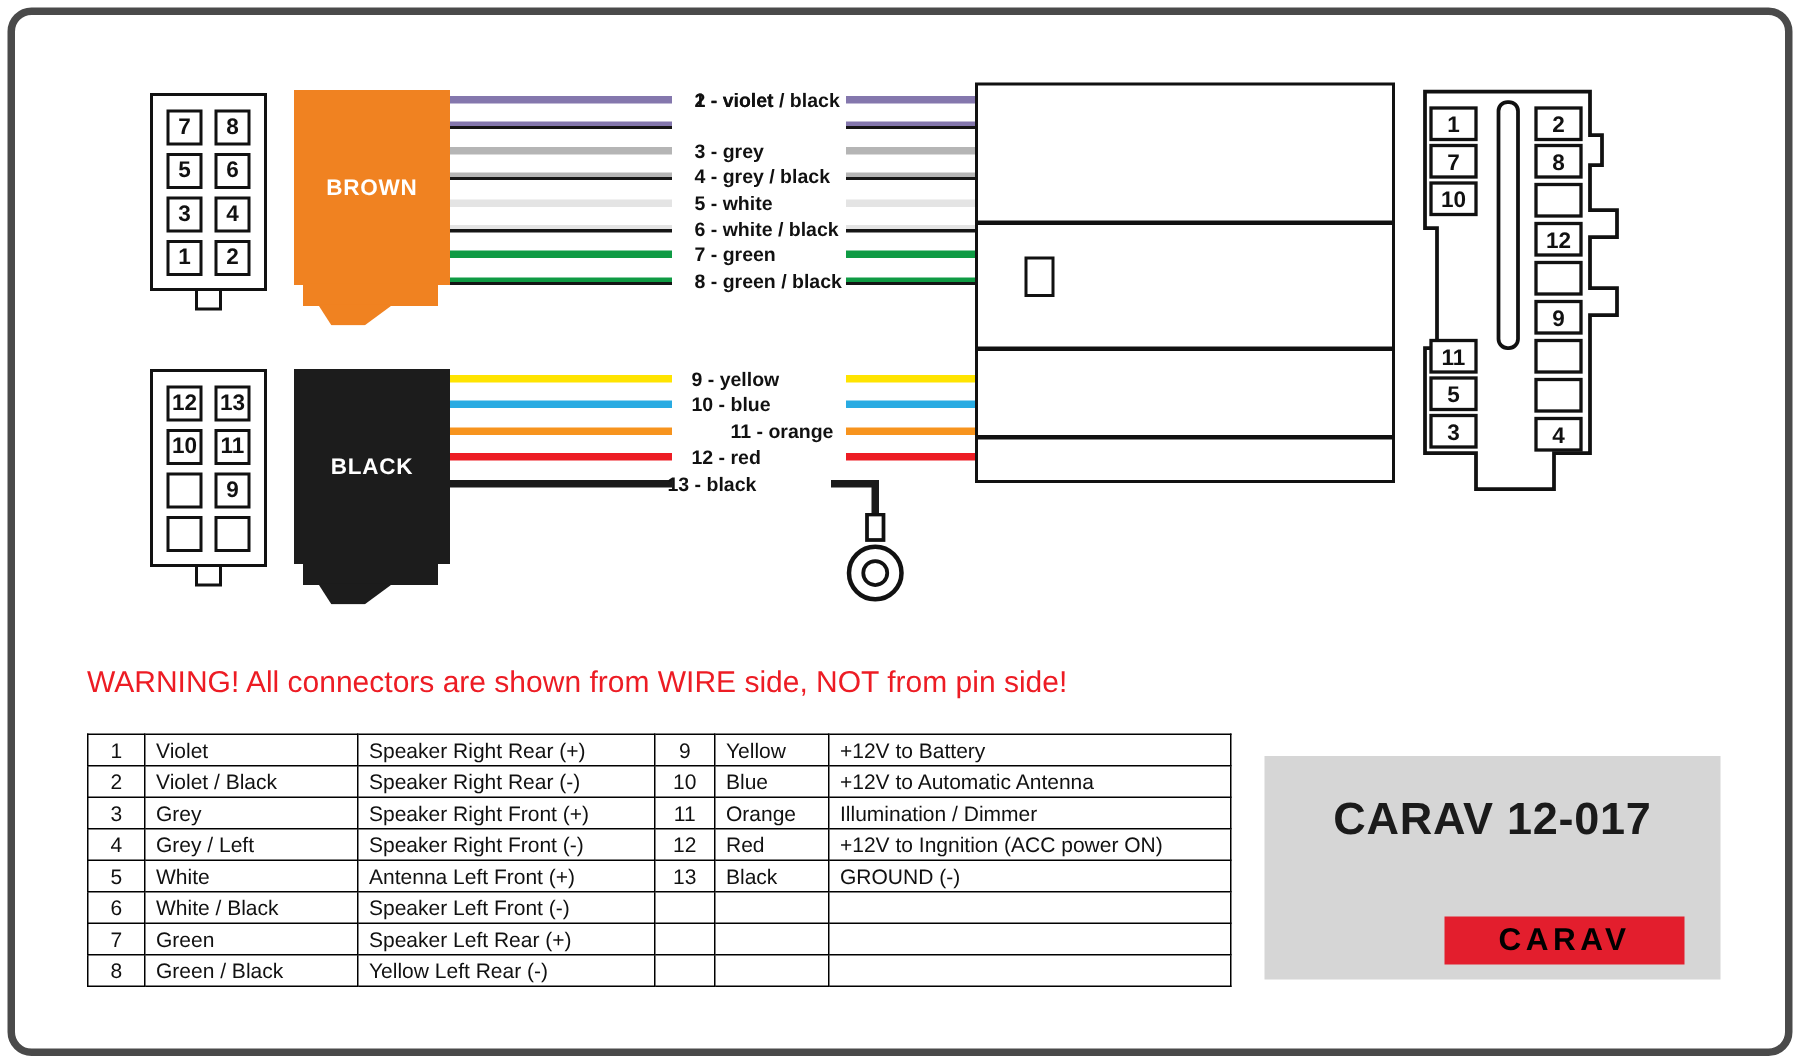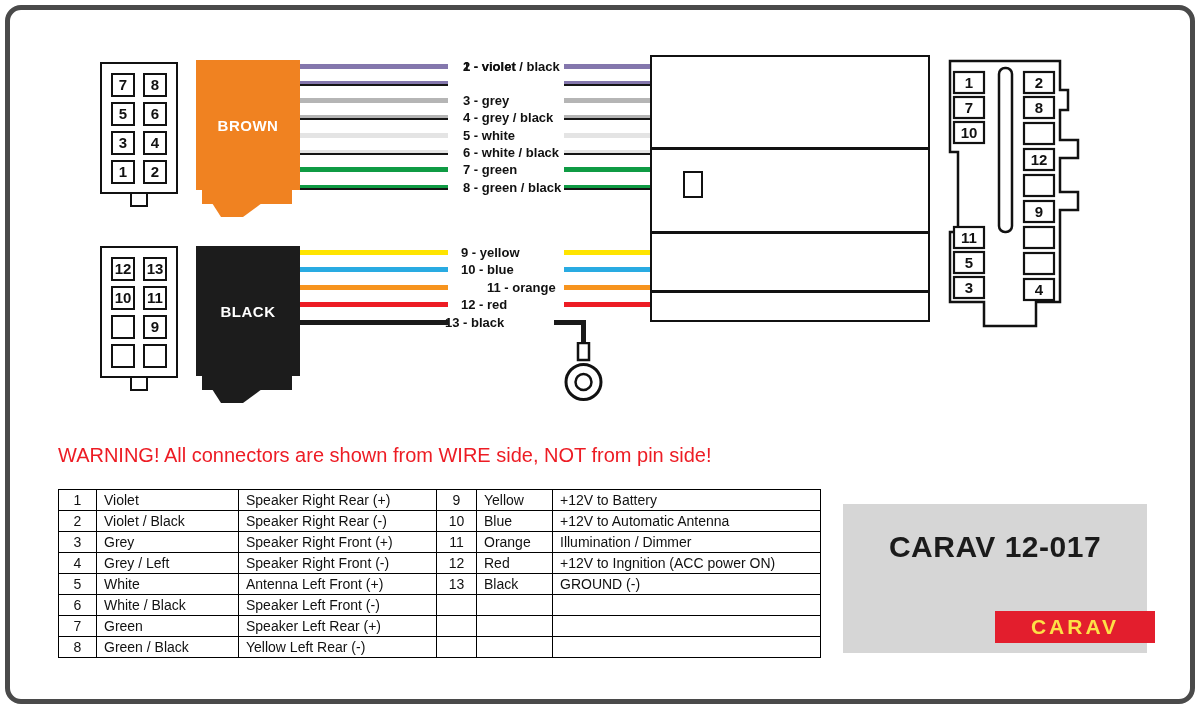--- a/index.html
+++ b/index.html
@@ -44,21 +44,21 @@
     color:#111; overflow:hidden; white-space:nowrap;
   }
   table.pinout td.num { text-align:center; padding:0; }
   .panel { position:absolute; }
   .model {
     position:absolute; left:0; right:0; top:26px; text-align:center;
     font-size:30px; font-weight:700; color:#1b1b1b; letter-spacing:0.5px;
   }
   .logo {
     position:absolute; display:flex; align-items:center; justify-content:center;
-    color:#fde047; font-weight:700; font-size:21px; letter-spacing:3px;margin-left:32px;
+    color:#000000; font-weight:700; font-size:21px; letter-spacing:3px;
   }
   svg text { font-family:"Liberation Sans", sans-serif; font-weight:700; font-size:15px; fill:#111; }
 </style>
 </head>
 <body>
 
 <div class="frame"></div>
 
 <div class="conn" style="left:100px; top:62px; width:78px; height:132px;">
   <span class="pin">7</span>

